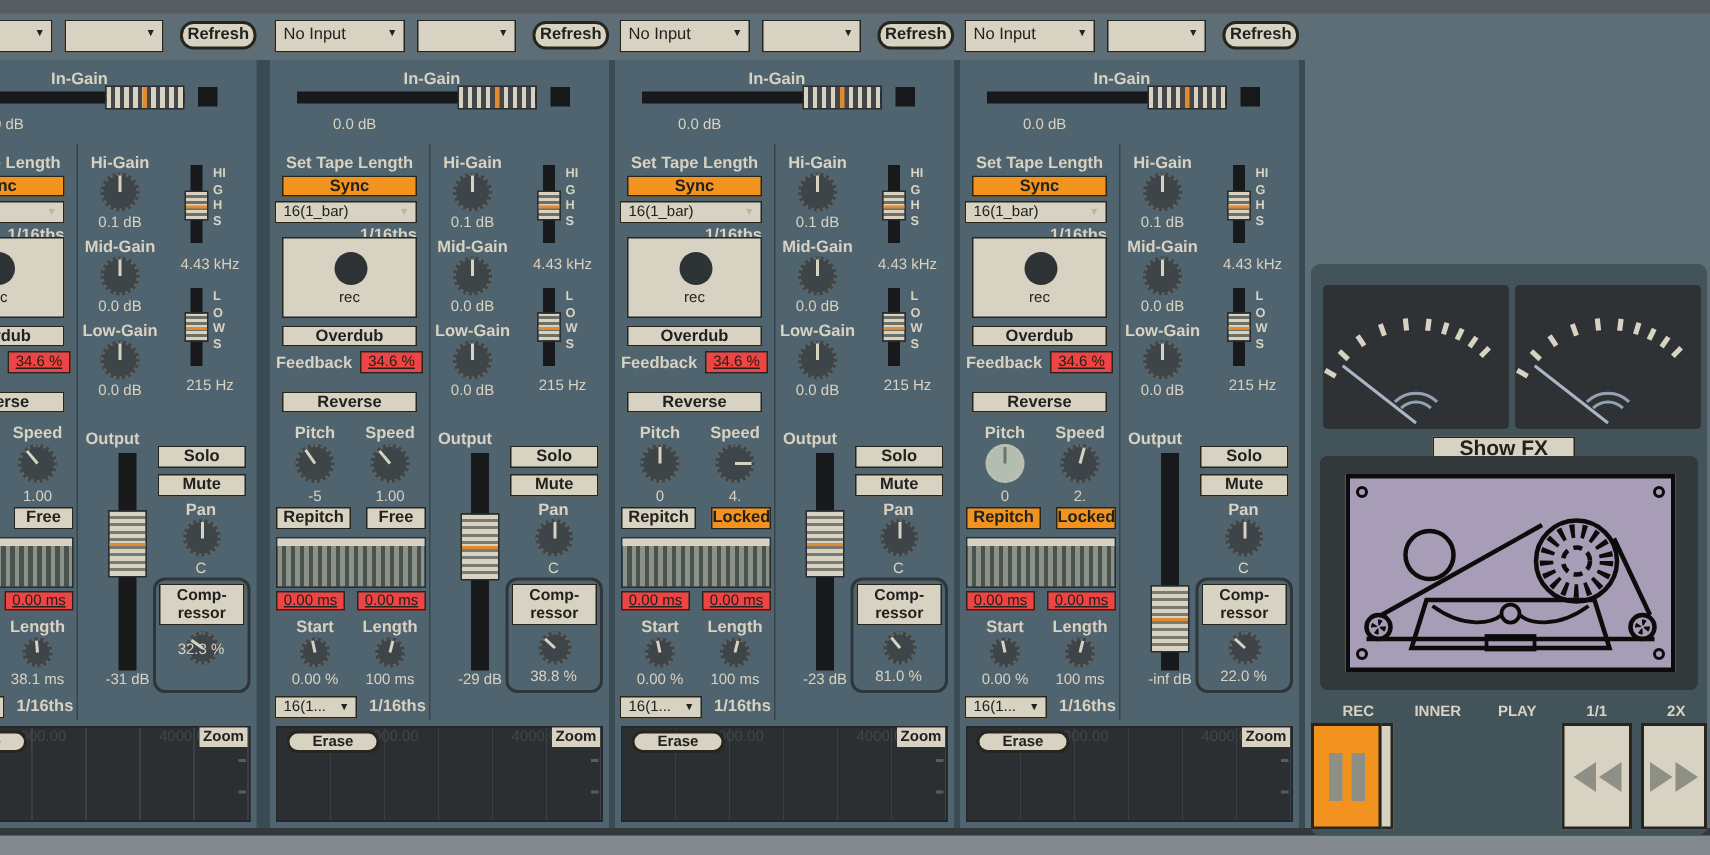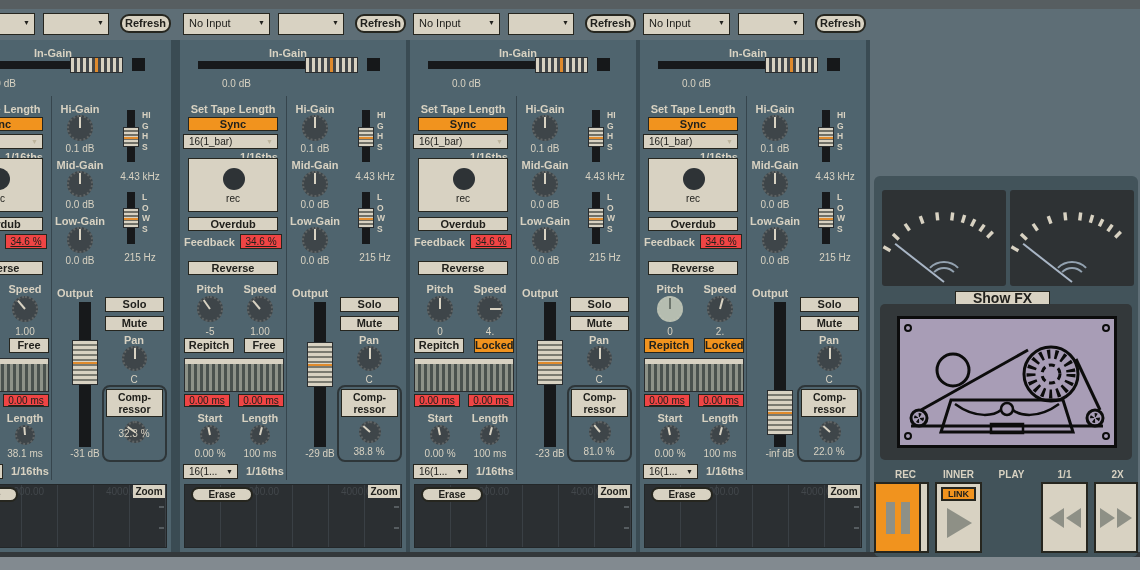--- a/index.html
+++ b/index.html
@@ -656,26 +656,20 @@
         <g stroke="#d8d2c2" stroke-width="1.3" fill="none">
           <ellipse cx="20" cy="20" rx="15" ry="15"></ellipse>
           <ellipse cx="20" cy="20" rx="9.5" ry="15"></ellipse>
           <ellipse cx="20" cy="20" rx="4" ry="15"></ellipse>
           <line x1="6" y1="13" x2="34" y2="13"></line>
           <line x1="5" y1="20" x2="35" y2="20"></line>
           <line x1="6" y1="27" x2="34" y2="27"></line>
         </g>
       </svg>
     </div>
-    <div class="tbtn" style="left:61px;">
-      <div class="linkbadge">LINK</div>
-      <svg width="30" height="34" viewBox="0 0 30 34" style="margin-top:10px">
-        <polygon points="3,2 28,17 3,32" fill="#8e9086"></polygon>
-      </svg>
-    </div>
     <div class="tbtn orange">
       <div class="pauseicon" style="left:114px;">
           <div></div>
           <div></div>
         </div>
     </div>
     <div class="tbtn" style="left:167px;">
       <svg width="36" height="24" viewBox="0 0 36 24">
         <polygon points="17,2 2,12 17,22" fill="#8e9086"></polygon>
         <polygon points="34,2 19,12 34,22" fill="#8e9086"></polygon>

